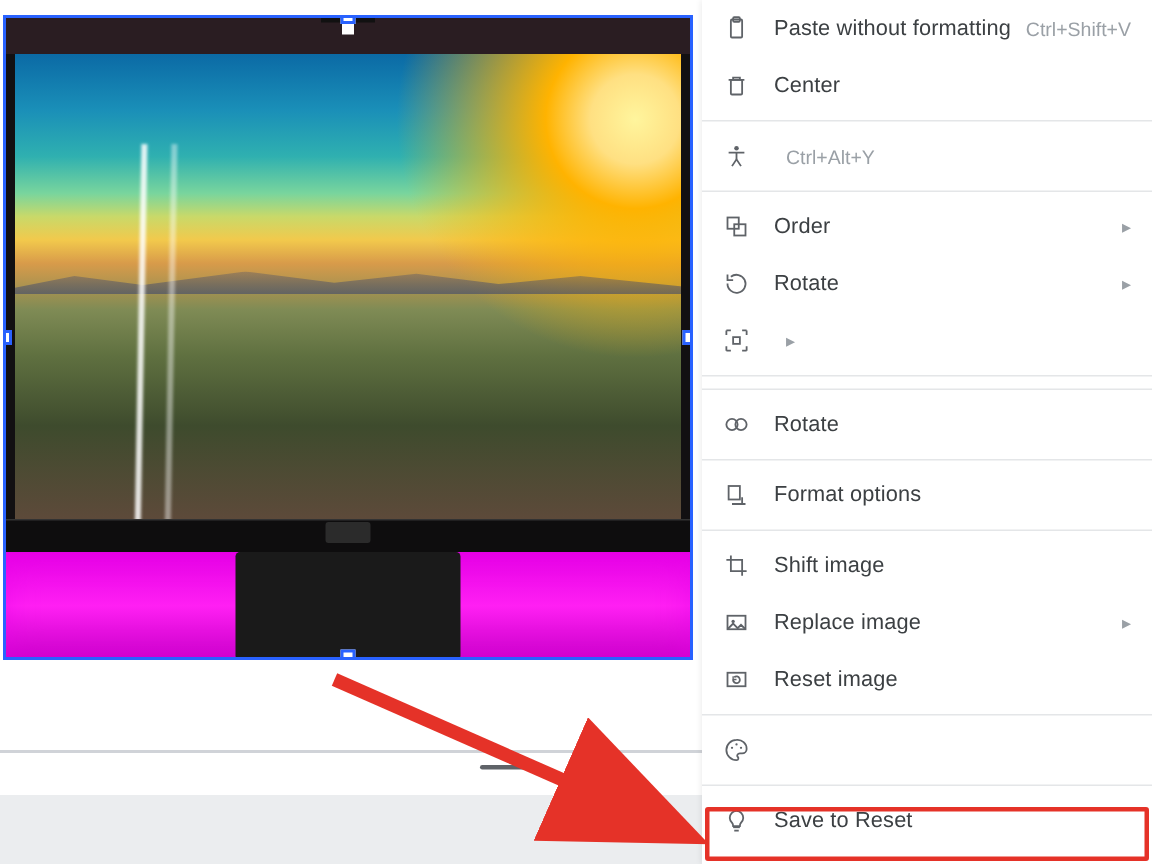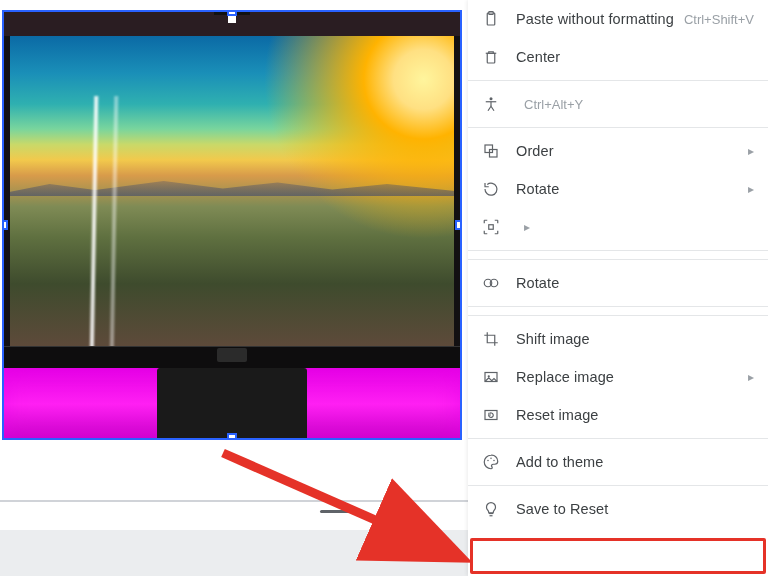--- a/index.html
+++ b/index.html
@@ -193,20 +193,30 @@
         <svg viewBox="0 0 24 24">
             <circle cx="8" cy="12" r="5"></circle>
             <circle cx="16" cy="12" r="5"></circle>
           </svg>
       </span>
       <span class="lbl">Rotate</span>
     </div>
 
     <div class="sep"></div>
 
+    <div class="item">
+      <span class="ic">
+        <svg viewBox="0 0 24 24">
+            <rect x="5" y="4" width="10" height="12"></rect>
+            <path d="M8 20h12"></path>
+            <path d="M17 17v6" transform="translate(0,-3)"></path>
+          </svg>
+      </span>
+      <span class="lbl">Format options</span>
+    </div>
 
     <div class="sep"></div>
 
     <div class="item">
       <span class="ic">
         <svg viewBox="0 0 24 24">
             <path d="M7 3v14h14"></path>
             <path d="M3 7h14v14"></path>
           </svg>
       </span>
@@ -240,21 +250,20 @@
 
     <div class="item">
       <span class="ic">
         <svg viewBox="0 0 24 24">
             <path d="M12 3a9 9 0 1 0 0 18c2 0 2-2 1-3s0-3 2-3h2a4 4 0 0 0 4-4 8 8 0 0 0-9-8z"></path>
             <circle cx="8" cy="10" r="1" fill="#5f6368" stroke="none"></circle>
             <circle cx="12" cy="7" r="1" fill="#5f6368" stroke="none"></circle>
             <circle cx="16" cy="10" r="1" fill="#5f6368" stroke="none"></circle>
           </svg>
       </span>
-      <span class="lbl">Add to theme</span>
     </div>
 
     <div class="sep"></div>
 
     <div class="item">
       <span class="ic">
         <svg viewBox="0 0 24 24">
             <path d="M9 18h6"></path>
             <path d="M10 21h4"></path>
             <path d="M8 14a6 6 0 1 1 8 0c-1 1-1 2-1 3H9c0-1 0-2-1-3z"></path>

